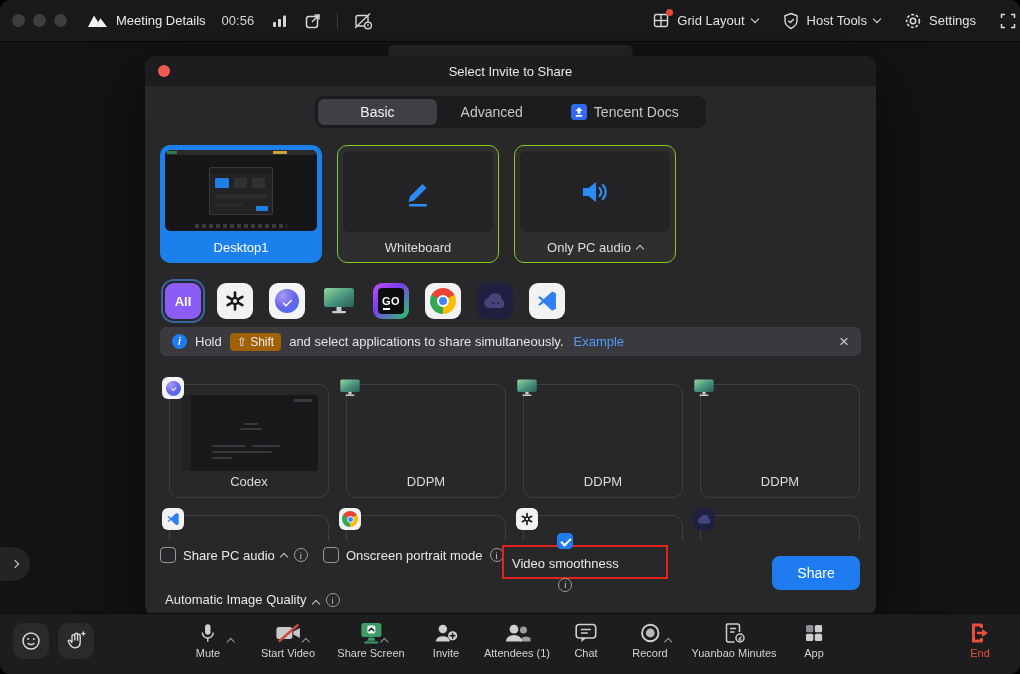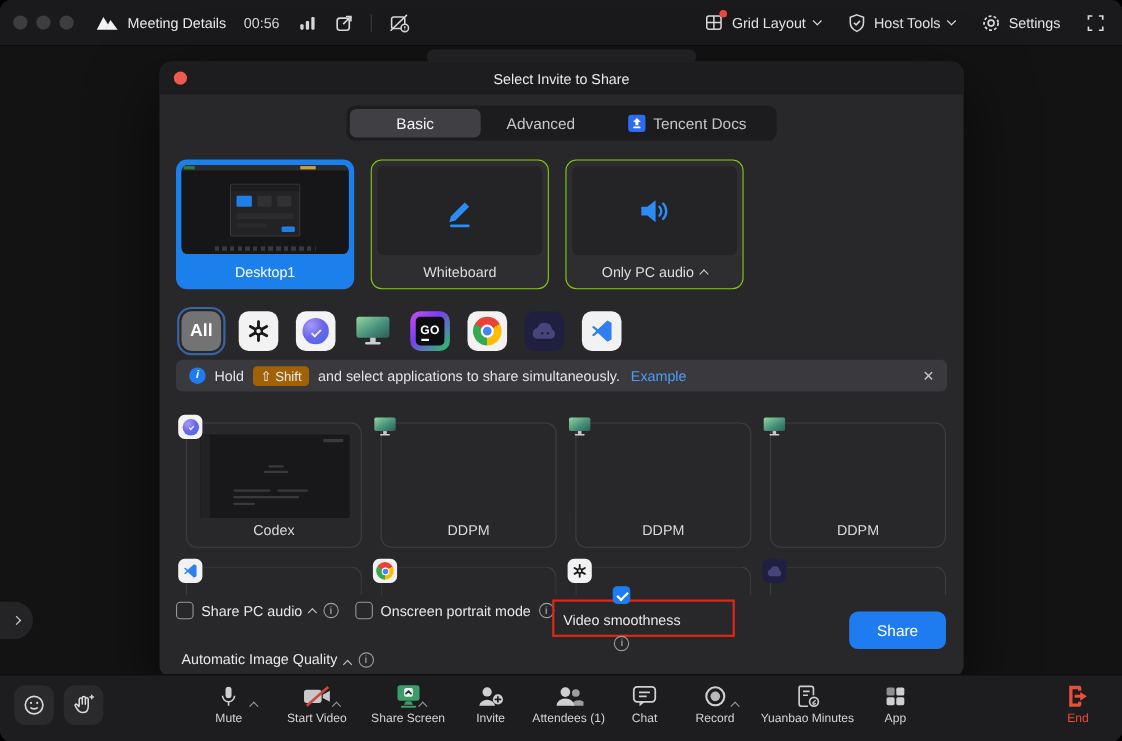--- a/index.html
+++ b/index.html
@@ -10,21 +10,21 @@
   
   .topbar{position:absolute;top:0;left:0;right:0;height:42px;background:#1a1a1c;
     display:flex;align-items:center;border-bottom:1px solid #0a0a0b;}
   .tlight{width:13px;height:13px;border-radius:50%;background:#3d3d40;display:inline-block;}
   .tlights{display:flex;gap:8px;padding-left:12px;}
   .tb-logo{margin-left:20px;display:flex;align-items:center;}
   .tb-title{margin-left:8px;font-size:13px;color:#ececee;}
   .tb-timer{margin-left:16px;font-size:13px;color:#d6d6d8;}
   .tb-ic{margin-left:18px;display:flex;align-items:center;cursor:default;}
   .tb-divider{width:1px;height:16px;background:#3c3c3f;margin-left:15px;}
-  .tb-right{margin-left:auto;display:flex;align-items:center;gap:24px;padding-right:16px;}
+  .tb-right{margin-left:auto;display:flex;align-items:center;gap:24px;padding-right:4px;}
   .tb-item{display:flex;align-items:center;gap:7px;font-size:13px;color:#e3e3e5;}
   .grid-wrap{position:relative;display:flex;}
   .red-dot{position:absolute;top:-3px;right:-3px;width:7px;height:7px;border-radius:50%;background:#e8483a;}
 
   .chv{display:inline-block;width:6px;height:6px;border-right:1.6px solid currentColor;
     border-bottom:1.6px solid currentColor;}
   .chv.down{transform:rotate(45deg);margin-top:-3px;}
   .chv.up{transform:rotate(-135deg);margin-top:4px;}
   .chv.right{transform:rotate(-45deg);}
 
@@ -70,21 +70,21 @@
   .mini-win .l2{position:absolute;left:5px;top:35px;width:28px;height:4px;background:#2a2a2d;}
   .mini-win .btn{position:absolute;right:4px;bottom:3px;width:12px;height:5px;background:#1f7fe8;border-radius:1px;}
   .mini-dock{position:absolute;left:30px;right:30px;bottom:3px;height:4px;
     background:repeating-linear-gradient(90deg,#3a3a3d 0 4px,transparent 4px 7px);}
 
   .pencil-ic,.speaker-ic{display:flex;}
 
   
   .filters{position:absolute;left:20px;top:227px;display:flex;gap:16px;}
   .ficon{width:36px;height:36px;border-radius:9px;position:relative;display:flex;align-items:center;justify-content:center;}
-  .ficon.all{background:#737373;color:#fff;font-size:16px;font-weight:bold;
+  .ficon.all{background:#8b5cf6;color:#fff;font-size:13px;font-weight:bold;
     box-shadow:0 0 0 2px #28282b,0 0 0 4px rgba(70,150,255,.55);}
   .ficon.gpt{background:#f2f2f3;}
   .ficon.codex{background:#f4f4f6;}
   .codex-orb{width:24px;height:24px;border-radius:50%;
     background:radial-gradient(circle at 32% 28%,#a79bf7,#6a66e8 48%,#3f6ef0 100%);position:relative;}
   .codex-orb::after{content:"";position:absolute;left:7px;top:10px;width:9px;height:4px;
     border-left:2px solid #fff;border-bottom:2px solid #fff;transform:rotate(-45deg) scale(.8);opacity:.9;}
   .ficon.mon{background:transparent;}
   .ficon.go{background:linear-gradient(135deg,#c64ff2 0%,#7a3ff0 40%,#25c860 100%);}
   .go-box{position:absolute;inset:5px;background:#0d0d0f;border-radius:4px;color:#fff;font-size:11px;

